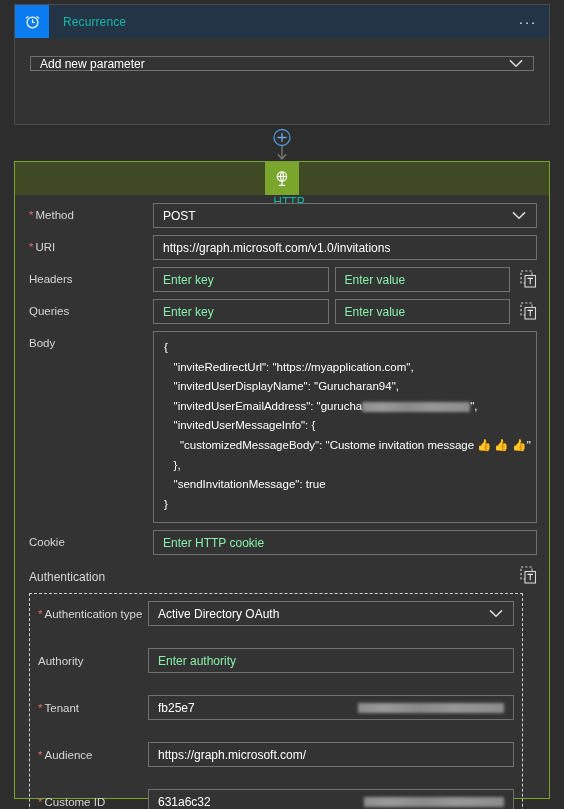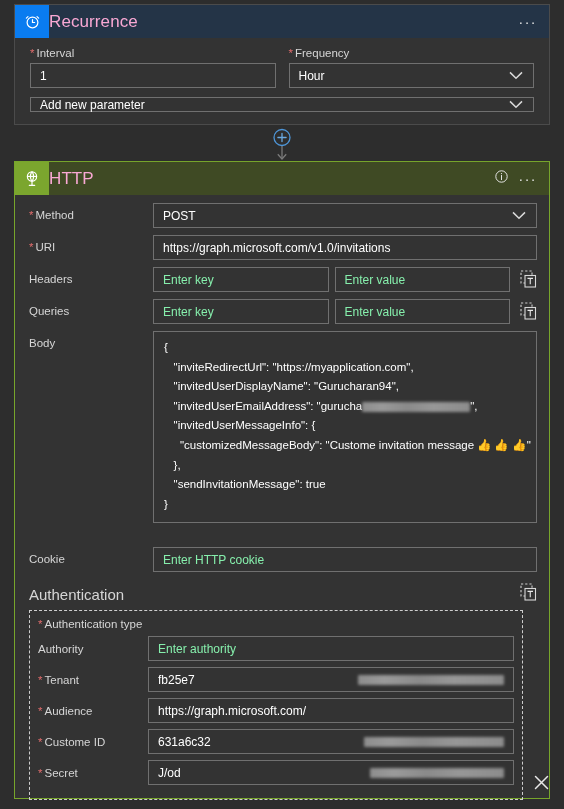--- a/index.html
+++ b/index.html
@@ -36,22 +36,23 @@
   }
   .card-icon {
     width: 34px;
     height: 33px;
     display: flex;
     align-items: center;
     justify-content: center;
     flex: 0 0 auto;
   }
   .card-title {
-    font-size: 17px;
-    color: #f9a8d4;
+    font-size: 12px;
+    color: #14b8a6;
+    margin-left: 14px;
     letter-spacing: .1px;
     white-space: nowrap;
   }
   .head-actions {
     margin-left: auto;
     display: flex;
     align-items: center;
     gap: 10px;
     padding-right: 12px;
   }
@@ -114,21 +115,21 @@
     left: 266px; top: 128px;
     width: 32px; height: 34px;
   }
 
   
   #http-card {
     left: 14px; top: 161px; width: 536px; height: 638px;
     border: 1px solid #77a52b;
     background: #333333;
   }
-  #http-card .card-head { background: #3f4a24; }
+  #http-card .card-head { background: #3f4a24; flex-direction: column; }
   #http-card .card-icon { background: #7ba62e; }
 
   .http-body { padding: 8px 0 0 0; }
 
   .row {
     display: flex;
     align-items: flex-start;
     padding: 0 12px 0 14px;
     margin-bottom: 7px;
   }
@@ -175,33 +176,33 @@
   }
 
   
   .auth-head {
     display: flex;
     align-items: center;
     padding: 0 12px 0 14px;
     margin-top: 11px;
     margin-bottom: 5px;
   }
-  .auth-head .t { font-size: 15px; color: #d6d6d6; }
+  .auth-head .t { font-size: 12px; color: #d6d6d6; }
   .auth-head .texticon { margin-left: auto; padding-top: 0; }
 
   .auth-panel {
     margin: 0 26px 0 14px;
     border: 1px dashed #cfcfcf;
     padding: 7px 8px 8px 8px;
     position: relative;
   }
   .auth-row {
     display: flex;
     align-items: center;
-    margin-bottom: 6px;
+    margin-bottom: 22px;
   }
   .auth-row:last-child { margin-bottom: 0; }
   .auth-label {
     width: 110px;
     flex: 0 0 110px;
     font-size: 11.5px;
     color: #d6d6d6;
     white-space: nowrap;
   }
   .auth-field { flex: 1 1 auto; min-width: 0; }
@@ -228,46 +229,20 @@
           <path d="M18.4 5.1 L20.7 7.2" stroke-linecap="round"></path>
         </svg>
       </div>
       <div class="card-title">Recurrence</div>
       <div class="head-actions">
         <div class="ellipsis">···</div>
       </div>
     </div>
 
     <div class="rec-body">
-      <div class="rec-row">
-
-        <div class="rec-col">
-          <div class="flabel">
-            <span class="req">*</span><span>Interval</span>
-          </div>
-          <div class="fbox">
-            <span class="val">1</span>
-          </div>
-        </div>
-
-        <div class="rec-col">
-          <div class="flabel">
-            <span class="req">*</span><span>Frequency</span>
-          </div>
-          <div class="fbox select">
-            <span class="val">Hour</span>
-            <span class="chev">
-              <svg width="14" height="9" viewBox="0 0 14 9">
-                  <path d="M1 1.4 L7 7.2 L13 1.4" fill="none" stroke="#e2e2e2" stroke-width="1.5"></path>
-                </svg>
-            </span>
-          </div>
-        </div>
-
-      </div>
 
       <div class="fbox select addparam">
         <span class="val">Add new parameter</span>
         <span class="chev">
           <svg width="14" height="9" viewBox="0 0 14 9">
               <path d="M1 1.4 L7 7.2 L13 1.4" fill="none" stroke="#e2e2e2" stroke-width="1.5"></path>
             </svg>
         </span>
       </div>
     </div>
@@ -387,21 +362,21 @@
             <div class="l"><span>   "invitedUserEmailAddress": "gurucha</span><span class="redact" style="width:108px"></span><span>",</span></div>
             <div class="l">   "invitedUserMessageInfo": {</div>
             <div class="l">     "customizedMessageBody": "Custome invitation message 👍 👍 👍"</div>
             <div class="l">   },</div>
             <div class="l">   "sendInvitationMessage": true</div>
             <div class="l">}</div>
           </div>
         </div>
       </div>
 
-      <div class="row" style="margin-top:24px">
+      <div class="row" style="margin-top:7px">
         <div class="row-label">Cookie</div>
         <div class="row-field">
           <div class="fbox">
             <span class="val ph">Enter HTTP cookie</span>
           </div>
         </div>
       </div>
 
       <div class="auth-head">
         <div class="t">Authentication</div>
@@ -413,20 +388,30 @@
           </svg>
         </span>
       </div>
 
       <div class="auth-panel">
 
         <div class="auth-row">
           <div class="auth-label">
             <span class="req">*</span><span>Authentication type</span>
           </div>
+          <div class="auth-field">
+            <div class="fbox select">
+              <span class="val">Active Directory OAuth</span>
+              <span class="chev">
+                <svg width="14" height="9" viewBox="0 0 14 9">
+                    <path d="M1 1.4 L7 7.2 L13 1.4" fill="none" stroke="#e2e2e2" stroke-width="1.5"></path>
+                  </svg>
+              </span>
+            </div>
+          </div>
         </div>
 
         <div class="auth-row">
           <div class="auth-label">Authority</div>
           <div class="auth-field">
             <div class="fbox">
               <span class="val ph">Enter authority</span>
             </div>
           </div>
         </div>

